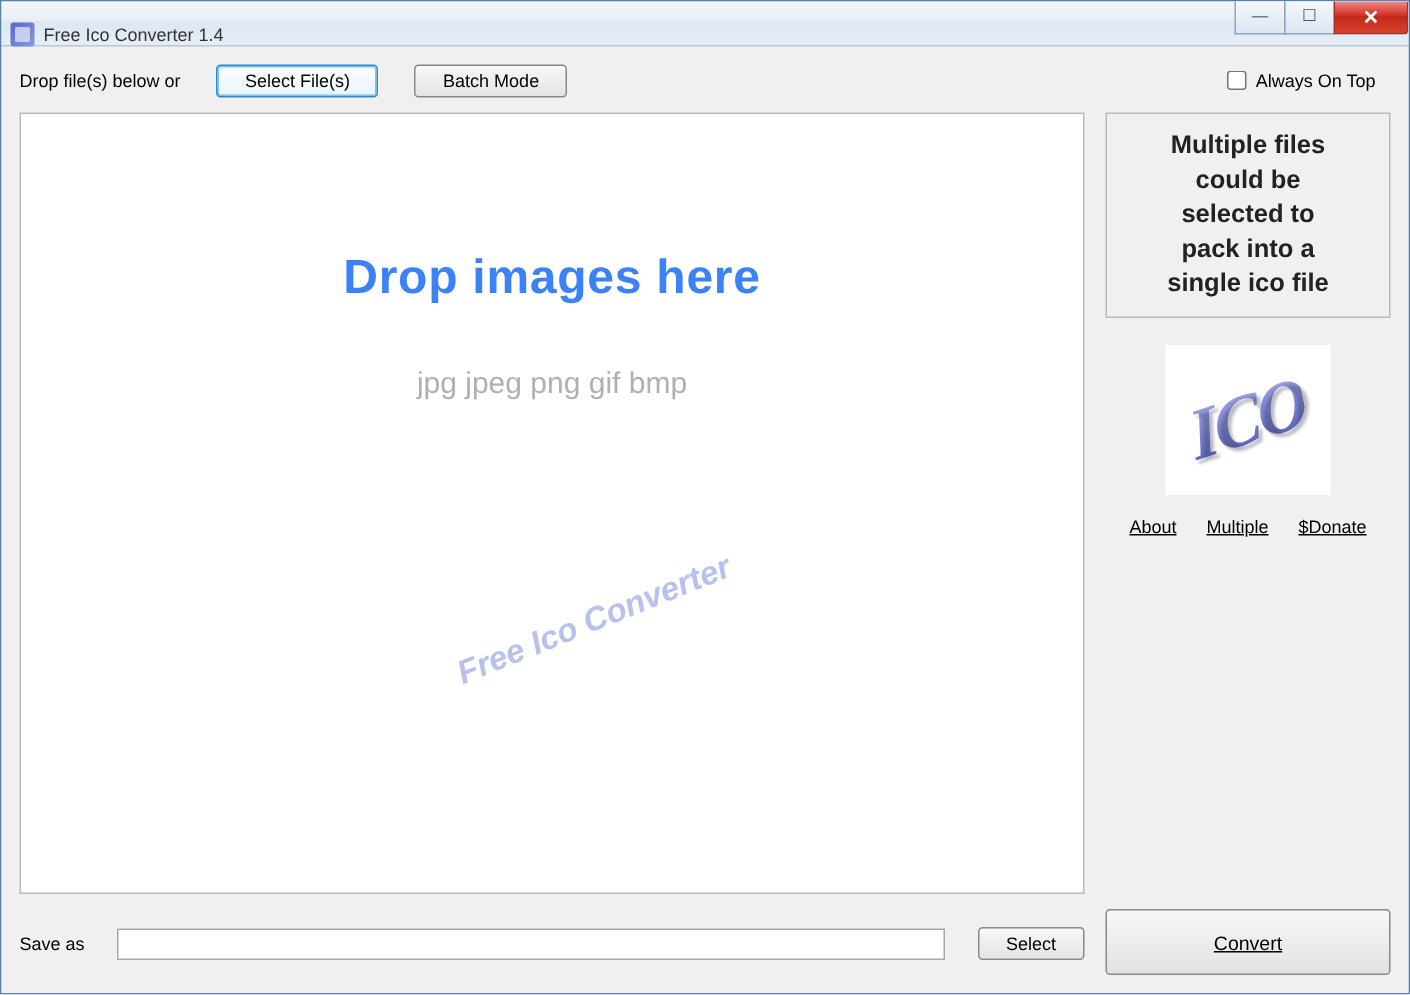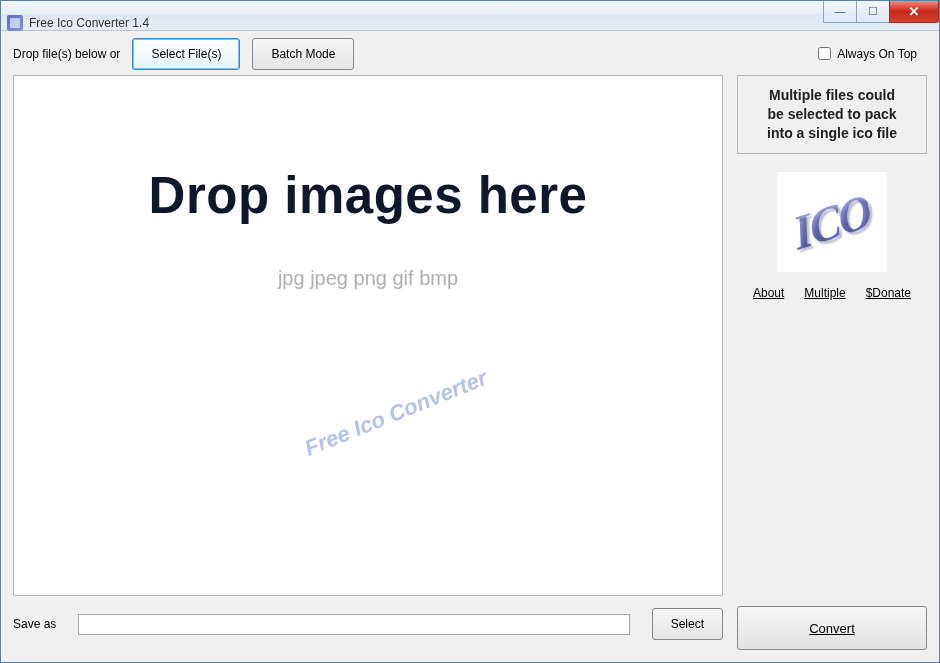--- a/index.html
+++ b/index.html
@@ -73,26 +73,26 @@
 .client {
   flex: 1;
   background: #f0f0f0;
   padding: 10px 12px 12px 12px;
   display: flex;
   flex-direction: column;
 }
 .toprow {
   display: flex;
   align-items: center;
-  gap: 12px;
+  gap: 24px;
   height: 26px;
 }
 .toprow .label { font-size: 12px; color:#000; }
 .btn {
-  height: 32px;
+  height: 22px;
   padding: 0 18px;
   background: linear-gradient(to bottom,#f7f7f7,#e4e4e4);
   border: 1px solid #888;
   border-radius: 3px;
   font-size: 12px;
   cursor: pointer;
   text-align: center;
 }
 .btn.highlight {
   border: 1px solid #2a8ad4;
@@ -120,23 +120,23 @@
   position: relative;
   overflow: hidden;
   min-height: 0;
 }
 .dropzone-inner {
   position:absolute; inset:0;
   display:flex; flex-direction:column; align-items:center;
   padding-top: 90px;
 }
 .drop-title {
-  font-size: 51px;
-  font-weight: bold;
-  color: #0f172a;
+  font-size: 32px;
+  font-weight: bold;
+  color: #3b82f6;
   letter-spacing: 0.5px;
 }
 .drop-sub {
   margin-top: 42px;
   font-size: 20px;
   font-weight: normal;
   color: #b0b0b0;
 }
 .watermark {
   position:absolute;
@@ -152,21 +152,21 @@
 
 .sidebar {
   width: 190px;
   display: flex;
   flex-direction: column;
 }
 .tipbox {
   border: 1px solid #b8b8b8;
   background: #f0f0f0;
   padding: 10px 28px;
-  font-size: 14px;
+  font-size: 17px;
   font-weight: bold;
   color: #222;
   text-align: center;
   line-height: 1.35;
 }
 .logo {
   margin: 18px auto 8px auto;
   width: 110px; height: 100px;
   background:#fff;
   display:flex; align-items:center; justify-content:center;

